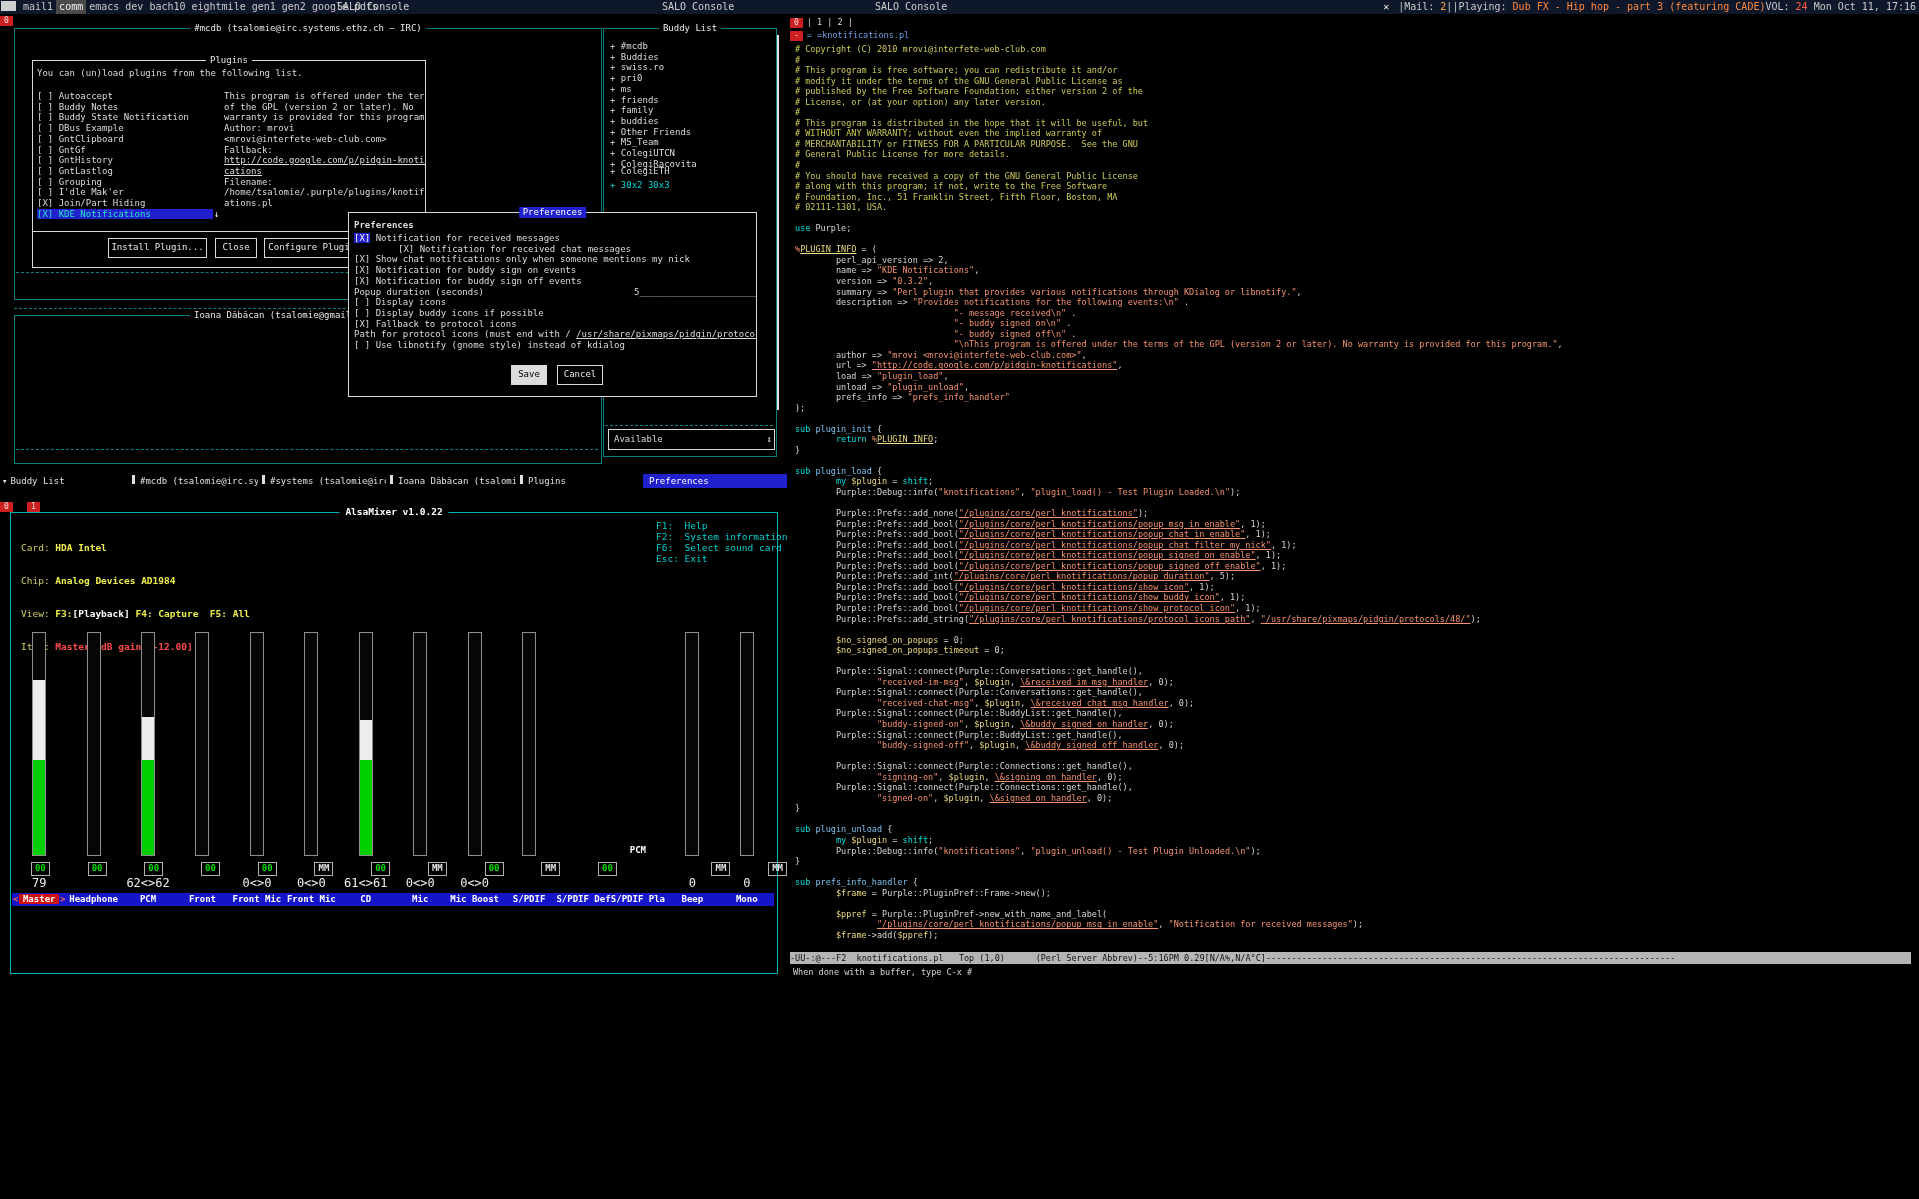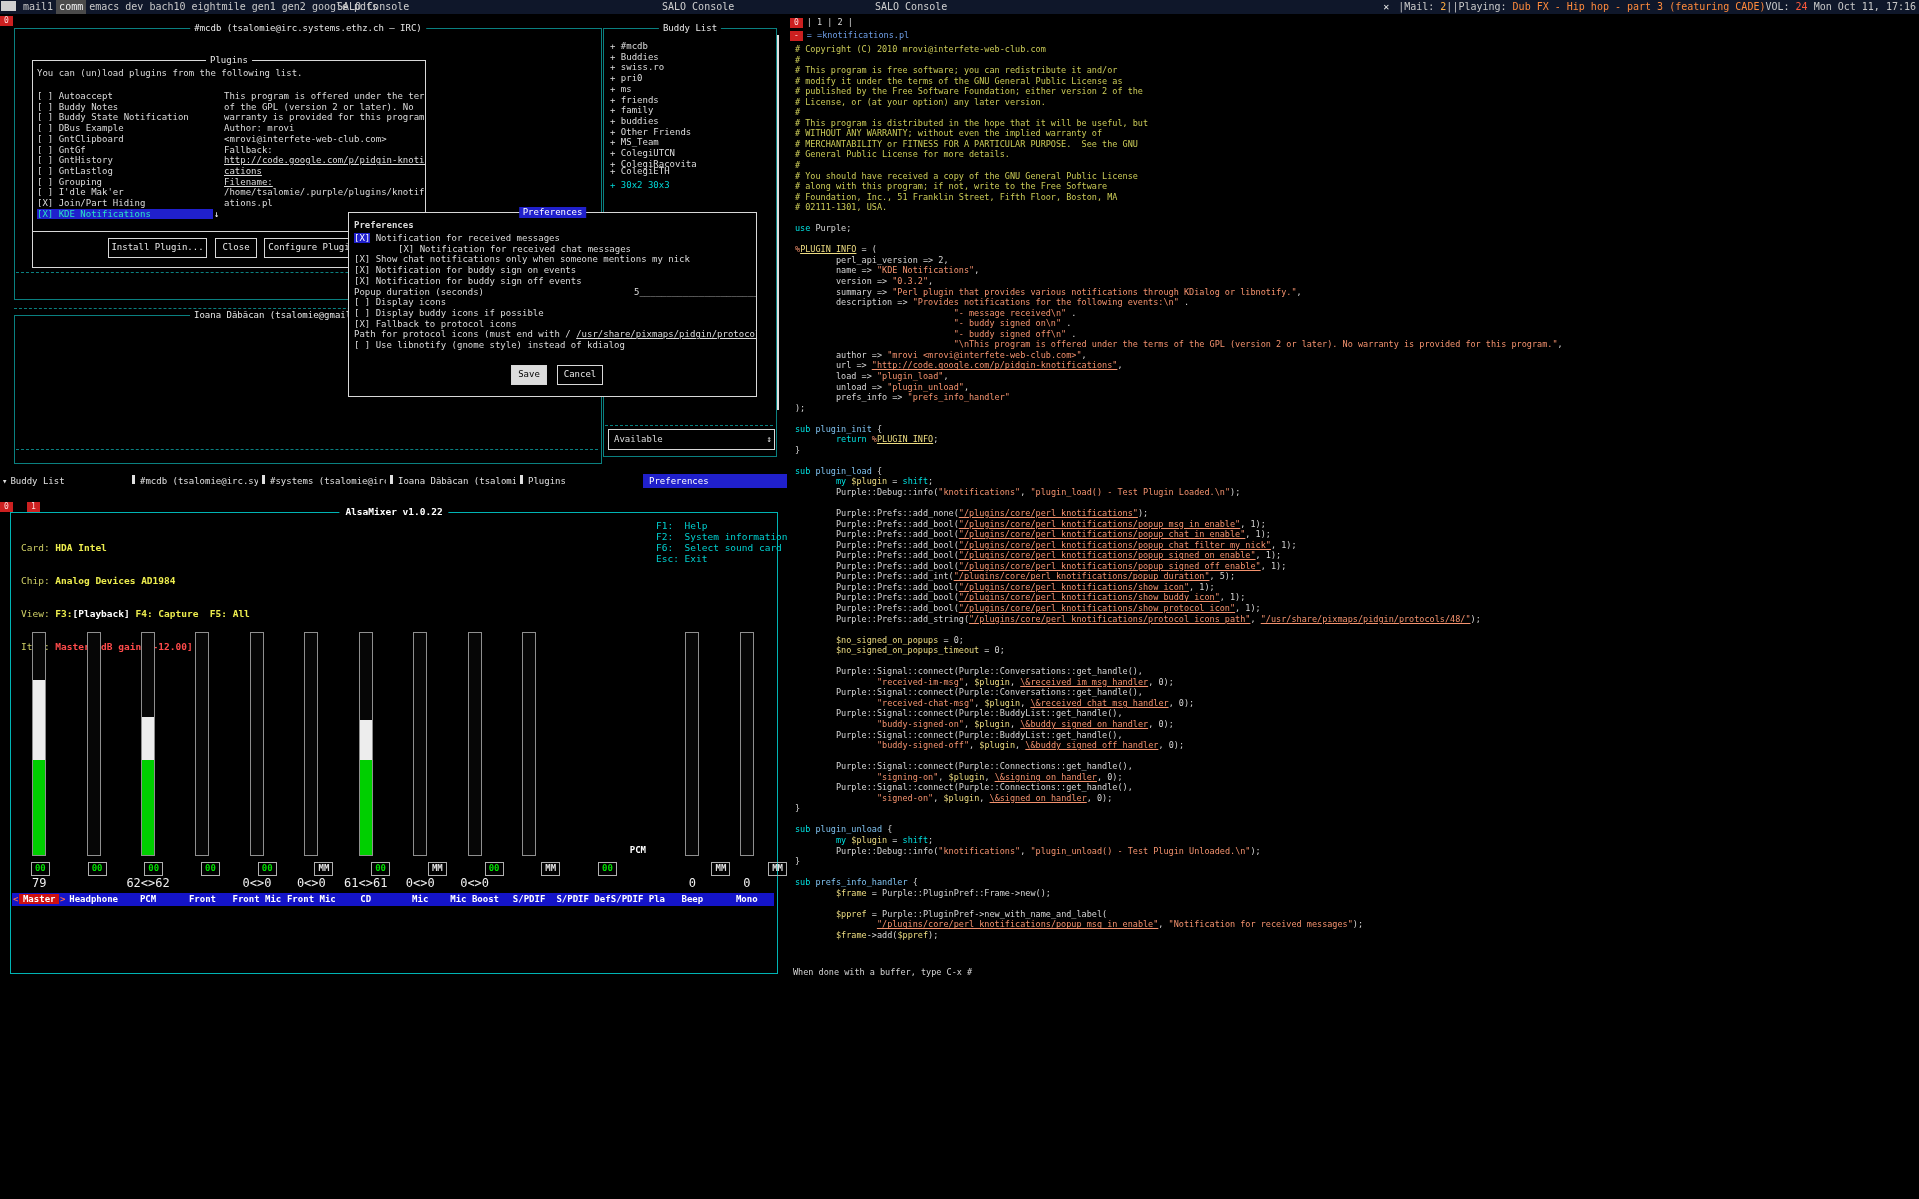--- a/index.html
+++ b/index.html
@@ -177,21 +177,21 @@
         <span class="scroll-ind" style="left:181px;top:148px">↓</span>
         <div id="plugin-details">
             <div class="prow" style="left: 191px; top: 30px;">This program is offered under the terms</div>
             <div class="prow" style="left: 191px; top: 40.7px;">of the GPL (version 2 or later). No</div>
             <div class="prow" style="left: 191px; top: 51.4px;">warranty is provided for this program.</div>
             <div class="prow" style="left: 191px; top: 62.1px;">Author: mrovi</div>
             <div class="prow" style="left: 191px; top: 72.8px;">&lt;mrovi@interfete-web-club.com&gt;</div>
             <div class="prow" style="left: 191px; top: 83.5px;">Fallback:</div>
             <div class="prow flink" style="left: 191px; top: 94.2px;">http://code.google.com/p/pidgin-knotifi</div>
             <div class="prow flink" style="left: 191px; top: 104.9px;">cations</div>
-            <div class="prow" style="left: 191px; top: 115.6px; text-decoration: underline;">Filename:</div>
+            <div class="prow" style="left: 191px; top: 115.6px;">Filename:</div>
             <div class="prow" style="left: 191px; top: 126.3px;">/home/tsalomie/.purple/plugins/knotific</div>
             <div class="prow" style="left: 191px; top: 137px;">ations.pl</div>
           </div>
         <div class="fhr" style="top:170px"></div>
         <div class="fbtn" style="left:75px;top:177px;width:97px">Install Plugin...</div>
         <div class="fbtn" style="left:182px;top:177px;width:40px">Close</div>
         <div class="fbtn" style="left:231px;top:177px;width:88px">Configure Plugi</div>
       </div>
     </div>
 
@@ -341,16 +341,17 @@
           <div class="col" style="left: 85.7143%; width: 7.14286%;"><span>Beep</span></div>
           <div class="col" style="left: 92.8571%; width: 7.14286%;"><span>Mono</span></div>
         </div>
     </div>
   </div>
 
   <div id="emacs">
     <div id="etags"><span class="badge2">0</span><span>| 1 | 2 |</span></div>
     <div id="etitle"><span class="badge2">-</span><span>= =knotifications.pl</span></div>
     <div id="ecode"><div><span class="c"># Copyright (C) 2010 mrovi@interfete-web-club.com</span></div><div><span class="c">#</span></div><div><span class="c"># This program is free software; you can redistribute it and/or</span></div><div><span class="c"># modify it under the terms of the GNU General Public License as</span></div><div><span class="c"># published by the Free Software Foundation; either version 2 of the</span></div><div><span class="c"># License, or (at your option) any later version.</span></div><div><span class="c">#</span></div><div><span class="c"># This program is distributed in the hope that it will be useful, but</span></div><div><span class="c"># WITHOUT ANY WARRANTY; without even the implied warranty of</span></div><div><span class="c"># MERCHANTABILITY or FITNESS FOR A PARTICULAR PURPOSE.  See the GNU</span></div><div><span class="c"># General Public License for more details.</span></div><div><span class="c">#</span></div><div><span class="c"># You should have received a copy of the GNU General Public License</span></div><div><span class="c"># along with this program; if not, write to the Free Software</span></div><div><span class="c"># Foundation, Inc., 51 Franklin Street, Fifth Floor, Boston, MA</span></div><div><span class="c"># 02111-1301, USA.</span></div><div></div><div><span class="k">use</span> Purple;</div><div></div><div><span class="s">%</span><span class="v u">PLUGIN_INFO</span> = (</div><div>        perl_api_version =&gt; 2,</div><div>        name =&gt; <span class="s">"KDE Notifications"</span>,</div><div>        version =&gt; <span class="s">"0.3.2"</span>,</div><div>        summary =&gt; <span class="s">"Perl plugin that provides various notifications through KDialog or libnotify."</span>,</div><div>        description =&gt; <span class="s">"Provides notifications for the following events:\n"</span> .</div><div>                               <span class="s">"- message received\n"</span> .</div><div>                               <span class="s">"- buddy signed on\n"</span> .</div><div>                               <span class="s">"- buddy signed off\n"</span> .</div><div>                               <span class="s">"\nThis program is offered under the terms of the GPL (version 2 or later). No warranty is provided for this program."</span>,</div><div>        author =&gt; <span class="s">"mrovi &lt;mrovi@interfete-web-club.com&gt;"</span>,</div><div>        url =&gt; <span class="s u">"http://code.google.com/p/pidgin-knotifications"</span>,</div><div>        load =&gt; <span class="s">"plugin_load"</span>,</div><div>        unload =&gt; <span class="s">"plugin_unload"</span>,</div><div>        prefs_info =&gt; <span class="s">"prefs_info_handler"</span></div><div>);</div><div></div><div><span class="k">sub</span> <span class="f">plugin_init</span> {</div><div>        <span class="k">return</span> <span class="s">%</span><span class="v u">PLUGIN_INFO</span>;</div><div>}</div><div></div><div><span class="k">sub</span> <span class="f">plugin_load</span> {</div><div>        <span class="k">my</span> <span class="v">$plugin</span> = <span class="k">shift</span>;</div><div>        Purple::Debug::info(<span class="s">"knotifications"</span>, <span class="s">"plugin_load() - Test Plugin Loaded.\n"</span>);</div><div></div><div>        Purple::Prefs::add_none(<span class="s u">"/plugins/core/perl_knotifications"</span>);</div><div>        Purple::Prefs::add_bool(<span class="s u">"/plugins/core/perl_knotifications/popup_msg_in_enable"</span>, 1);</div><div>        Purple::Prefs::add_bool(<span class="s u">"/plugins/core/perl_knotifications/popup_chat_in_enable"</span>, 1);</div><div>        Purple::Prefs::add_bool(<span class="s u">"/plugins/core/perl_knotifications/popup_chat_filter_my_nick"</span>, 1);</div><div>        Purple::Prefs::add_bool(<span class="s u">"/plugins/core/perl_knotifications/popup_signed_on_enable"</span>, 1);</div><div>        Purple::Prefs::add_bool(<span class="s u">"/plugins/core/perl_knotifications/popup_signed_off_enable"</span>, 1);</div><div>        Purple::Prefs::add_int(<span class="s u">"/plugins/core/perl_knotifications/popup_duration"</span>, 5);</div><div>        Purple::Prefs::add_bool(<span class="s u">"/plugins/core/perl_knotifications/show_icon"</span>, 1);</div><div>        Purple::Prefs::add_bool(<span class="s u">"/plugins/core/perl_knotifications/show_buddy_icon"</span>, 1);</div><div>        Purple::Prefs::add_bool(<span class="s u">"/plugins/core/perl_knotifications/show_protocol_icon"</span>, 1);</div><div>        Purple::Prefs::add_string(<span class="s u">"/plugins/core/perl_knotifications/protocol_icons_path"</span>, <span class="s u">"/usr/share/pixmaps/pidgin/protocols/48/"</span>);</div><div></div><div>        <span class="v">$no_signed_on_popups</span> = 0;</div><div>        <span class="v">$no_signed_on_popups_timeout</span> = 0;</div><div></div><div>        Purple::Signal::connect(Purple::Conversations::get_handle(),</div><div>                <span class="s">"received-im-msg"</span>, <span class="v">$plugin</span>, <span class="s u">\&amp;received_im_msg_handler</span>, 0);</div><div>        Purple::Signal::connect(Purple::Conversations::get_handle(),</div><div>                <span class="s">"received-chat-msg"</span>, <span class="v">$plugin</span>, <span class="s u">\&amp;received_chat_msg_handler</span>, 0);</div><div>        Purple::Signal::connect(Purple::BuddyList::get_handle(),</div><div>                <span class="s">"buddy-signed-on"</span>, <span class="v">$plugin</span>, <span class="s u">\&amp;buddy_signed_on_handler</span>, 0);</div><div>        Purple::Signal::connect(Purple::BuddyList::get_handle(),</div><div>                <span class="s">"buddy-signed-off"</span>, <span class="v">$plugin</span>, <span class="s u">\&amp;buddy_signed_off_handler</span>, 0);</div><div></div><div>        Purple::Signal::connect(Purple::Connections::get_handle(),</div><div>                <span class="s">"signing-on"</span>, <span class="v">$plugin</span>, <span class="s u">\&amp;signing_on_handler</span>, 0);</div><div>        Purple::Signal::connect(Purple::Connections::get_handle(),</div><div>                <span class="s">"signed-on"</span>, <span class="v">$plugin</span>, <span class="s u">\&amp;signed_on_handler</span>, 0);</div><div>}</div><div></div><div><span class="k">sub</span> <span class="f">plugin_unload</span> {</div><div>        <span class="k">my</span> <span class="v">$plugin</span> = <span class="k">shift</span>;</div><div>        Purple::Debug::info(<span class="s">"knotifications"</span>, <span class="s">"plugin_unload() - Test Plugin Unloaded.\n"</span>);</div><div>}</div><div></div><div><span class="k">sub</span> <span class="f">prefs_info_handler</span> {</div><div>        <span class="v">$frame</span> = Purple::PluginPref::Frame-&gt;new();</div><div></div><div>        <span class="v">$ppref</span> = Purple::PluginPref-&gt;new_with_name_and_label(</div><div>                <span class="s u">"/plugins/core/perl_knotifications/popup_msg_in_enable"</span>, <span class="s">"Notification for received messages"</span>);</div><div>        <span class="v">$frame</span>-&gt;add(<span class="v">$ppref</span>);</div></div>
+    <div id="emodeline">-UU-:@---F2  knotifications.pl   Top (1,0)      (Perl Server Abbrev)--5:16PM 0.29[N/A%,N/A°C]--------------------------------------------------------------------------------</div>
     <div id="eminibuf">When done with a buffer, type C-x #</div>
   </div>
 
 </div>
 
 </body></html>

